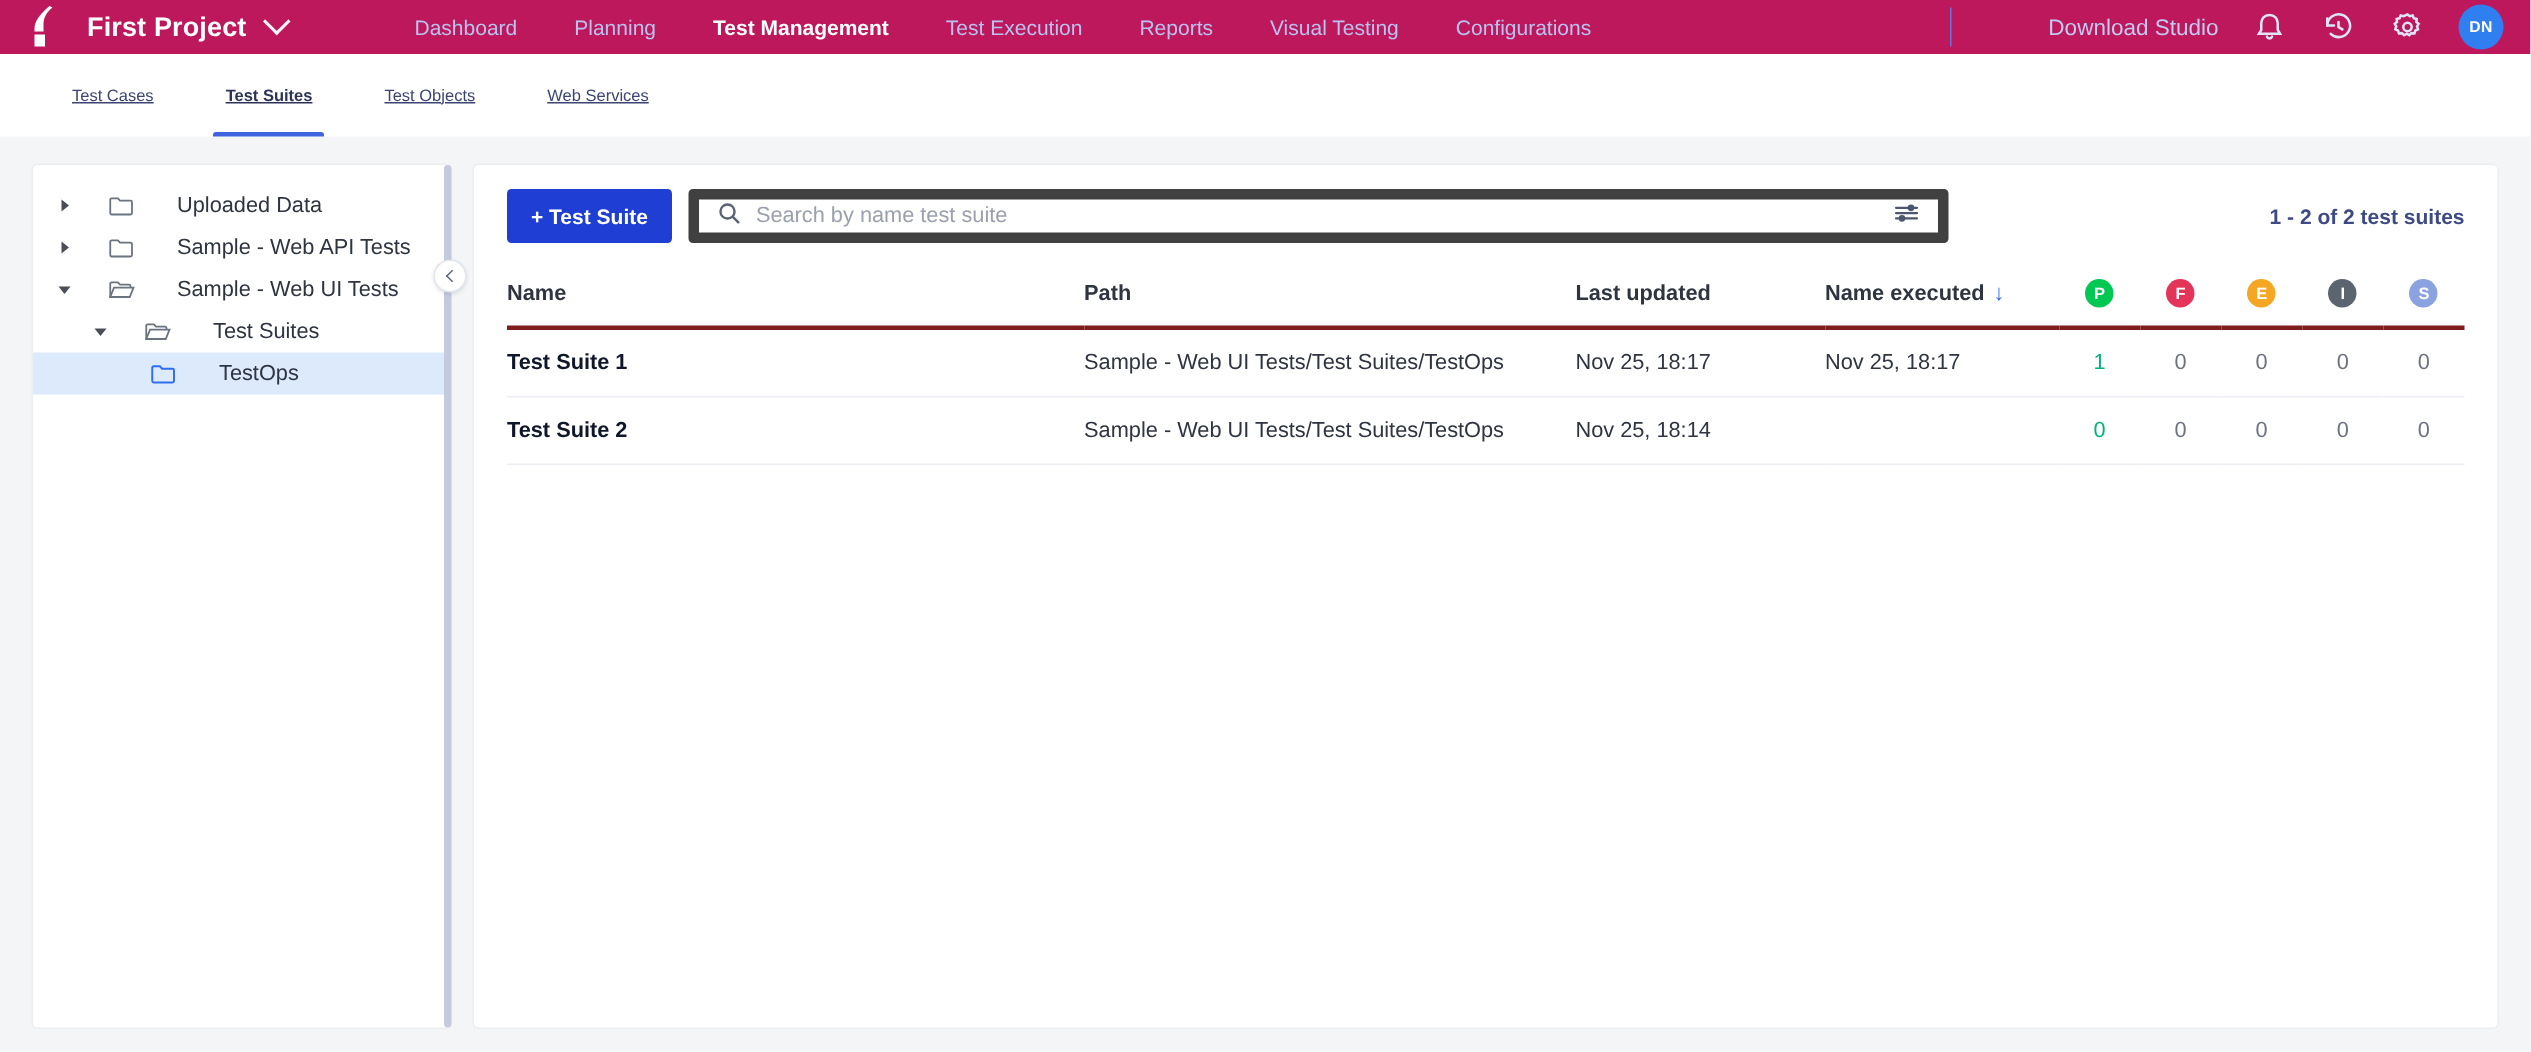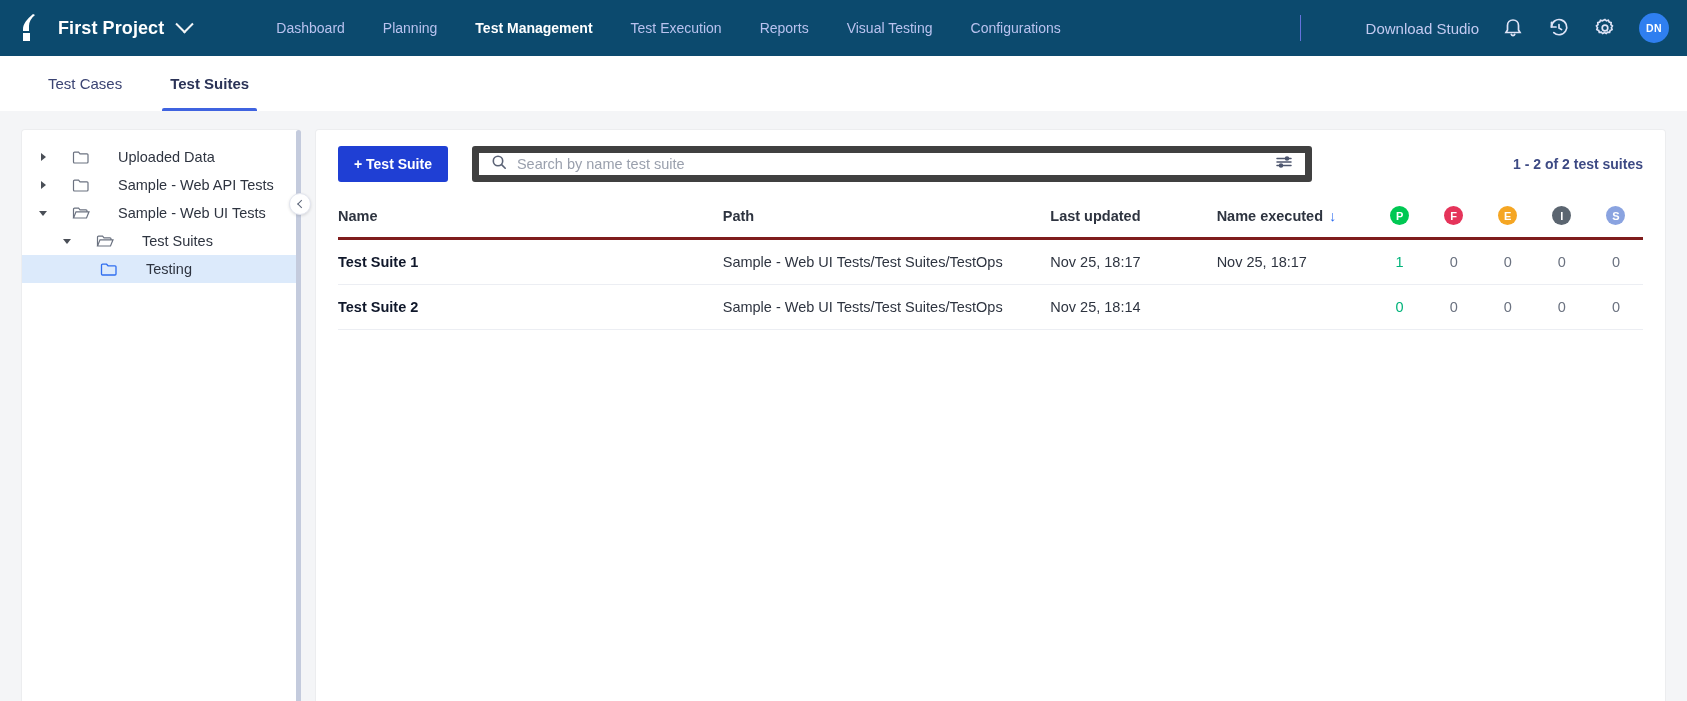--- a/index.html
+++ b/index.html
@@ -6,22 +6,22 @@
   html, body {
     width: 1687px;
     height: 701px;
     overflow: hidden;
     font-family: "Liberation Sans", sans-serif;
     background: #f4f5f7;
   }
 
   
   .topnav {
-    height: 56px;
-    background: #0c4a6e;
+    height: 36px;
+    background: #be185d;
     display: flex;
     align-items: center;
     padding: 0 18px 0 18px;
     position: relative;
   }
   .logo-wrap { display:flex; align-items:center; margin-right: 14px; }
   .logo { width: 26px; height: 30px; position: relative; }
   .brand-title {
     color: #ffffff;
     font-size: 18px;
@@ -73,27 +73,28 @@
   .subtabs {
     height: 55px;
     background:#ffffff;
     display:flex;
     align-items:center;
     padding-left: 40px;
     gap: 32px;
     position: relative;
   }
   .subtab {
-    font-size: 15px;
+    font-size: 11px;
     color: #3b4473;
     height: 55px;
     display:flex; align-items:center;
     padding: 16px 8px;
     cursor:pointer;
     position: relative;
+    text-decoration: underline;
   }
   .subtab.active { font-weight: bold; color:#2b3357; }
   .subtab.active::after {
     content:"";
     position:absolute;
     left: 0; right: 0; bottom: 0;
     height: 3px;
     background: #3f63e0;
     border-radius: 2px 2px 0 0;
   }
@@ -181,21 +182,21 @@
     flex: 1;
     background: #ffffff;
     border-radius: 3px;
     margin-left: 16px;
     padding: 16px 22px 0 22px;
     box-shadow: 0 0 0 1px rgba(0,0,0,.03);
   }
   .toolbar {
     display:flex;
     align-items:center;
-    gap: 24px;
+    gap: 11px;
     height: 36px;
   }
   .btn-primary {
     background: #1f3fd4;
     color: #ffffff;
     font-size: 14px;
     font-weight: bold;
     border: none;
     border-radius: 3px;
     height: 36px;
@@ -312,20 +313,22 @@
         <path d="M12 3.6 l1.5 1.2 1.9-.5 .8 1.8 1.9 .5 -.2 2 1.5 1.3 -1 1.7 .6 1.9 -1.8 .9 -.6 1.9 -2 -.2 -1.4 1.4 -1.7-1 -1.8 1 -1.4-1.4 -2 .2 -.6-1.9 -1.8-.9 .6-1.9 -1-1.7 1.5-1.3 -.2-2 1.9-.5 .8-1.8 1.9 .5 z"></path>
       </svg>
     </span>
     <span class="avatar">DN</span>
   </div>
 </div>
 
 <div class="subtabs">
   <div class="subtab">Test Cases</div>
   <div class="subtab active">Test Suites</div>
+  <div class="subtab">Test Objects</div>
+  <div class="subtab">Web Services</div>
 </div>
 
 <div class="body-area">
 
   <aside class="sidebar">
 
     <div class="tree-row" style="padding-left:12px">
       <span class="caret closed">
           <i></i>
         </span>
@@ -374,21 +377,21 @@
       </span>
       <span class="tree-label">Test Suites</span>
     </div>
 
     <div class="tree-row sel" style="padding-left:78px">
       <span class="folder-ic">
         <svg viewBox="0 0 18 16" fill="none" stroke="#2f6ef0" stroke-width="1.3">
           <path d="M1.5 4.2 a1 1 0 0 1 1-1 H6.6 l1.4 1.6 H15 a1 1 0 0 1 1 1 V13 a1 1 0 0 1 -1 1 H2.5 a1 1 0 0 1 -1 -1 Z"></path>
         </svg>
       </span>
-      <span class="tree-label">Testing</span>
+      <span class="tree-label">TestOps</span>
     </div>
 
     <div class="sb-scroll"></div>
     <div class="collapse-btn">
       <i></i>
     </div>
   </aside>
 
   <section class="main">
 

